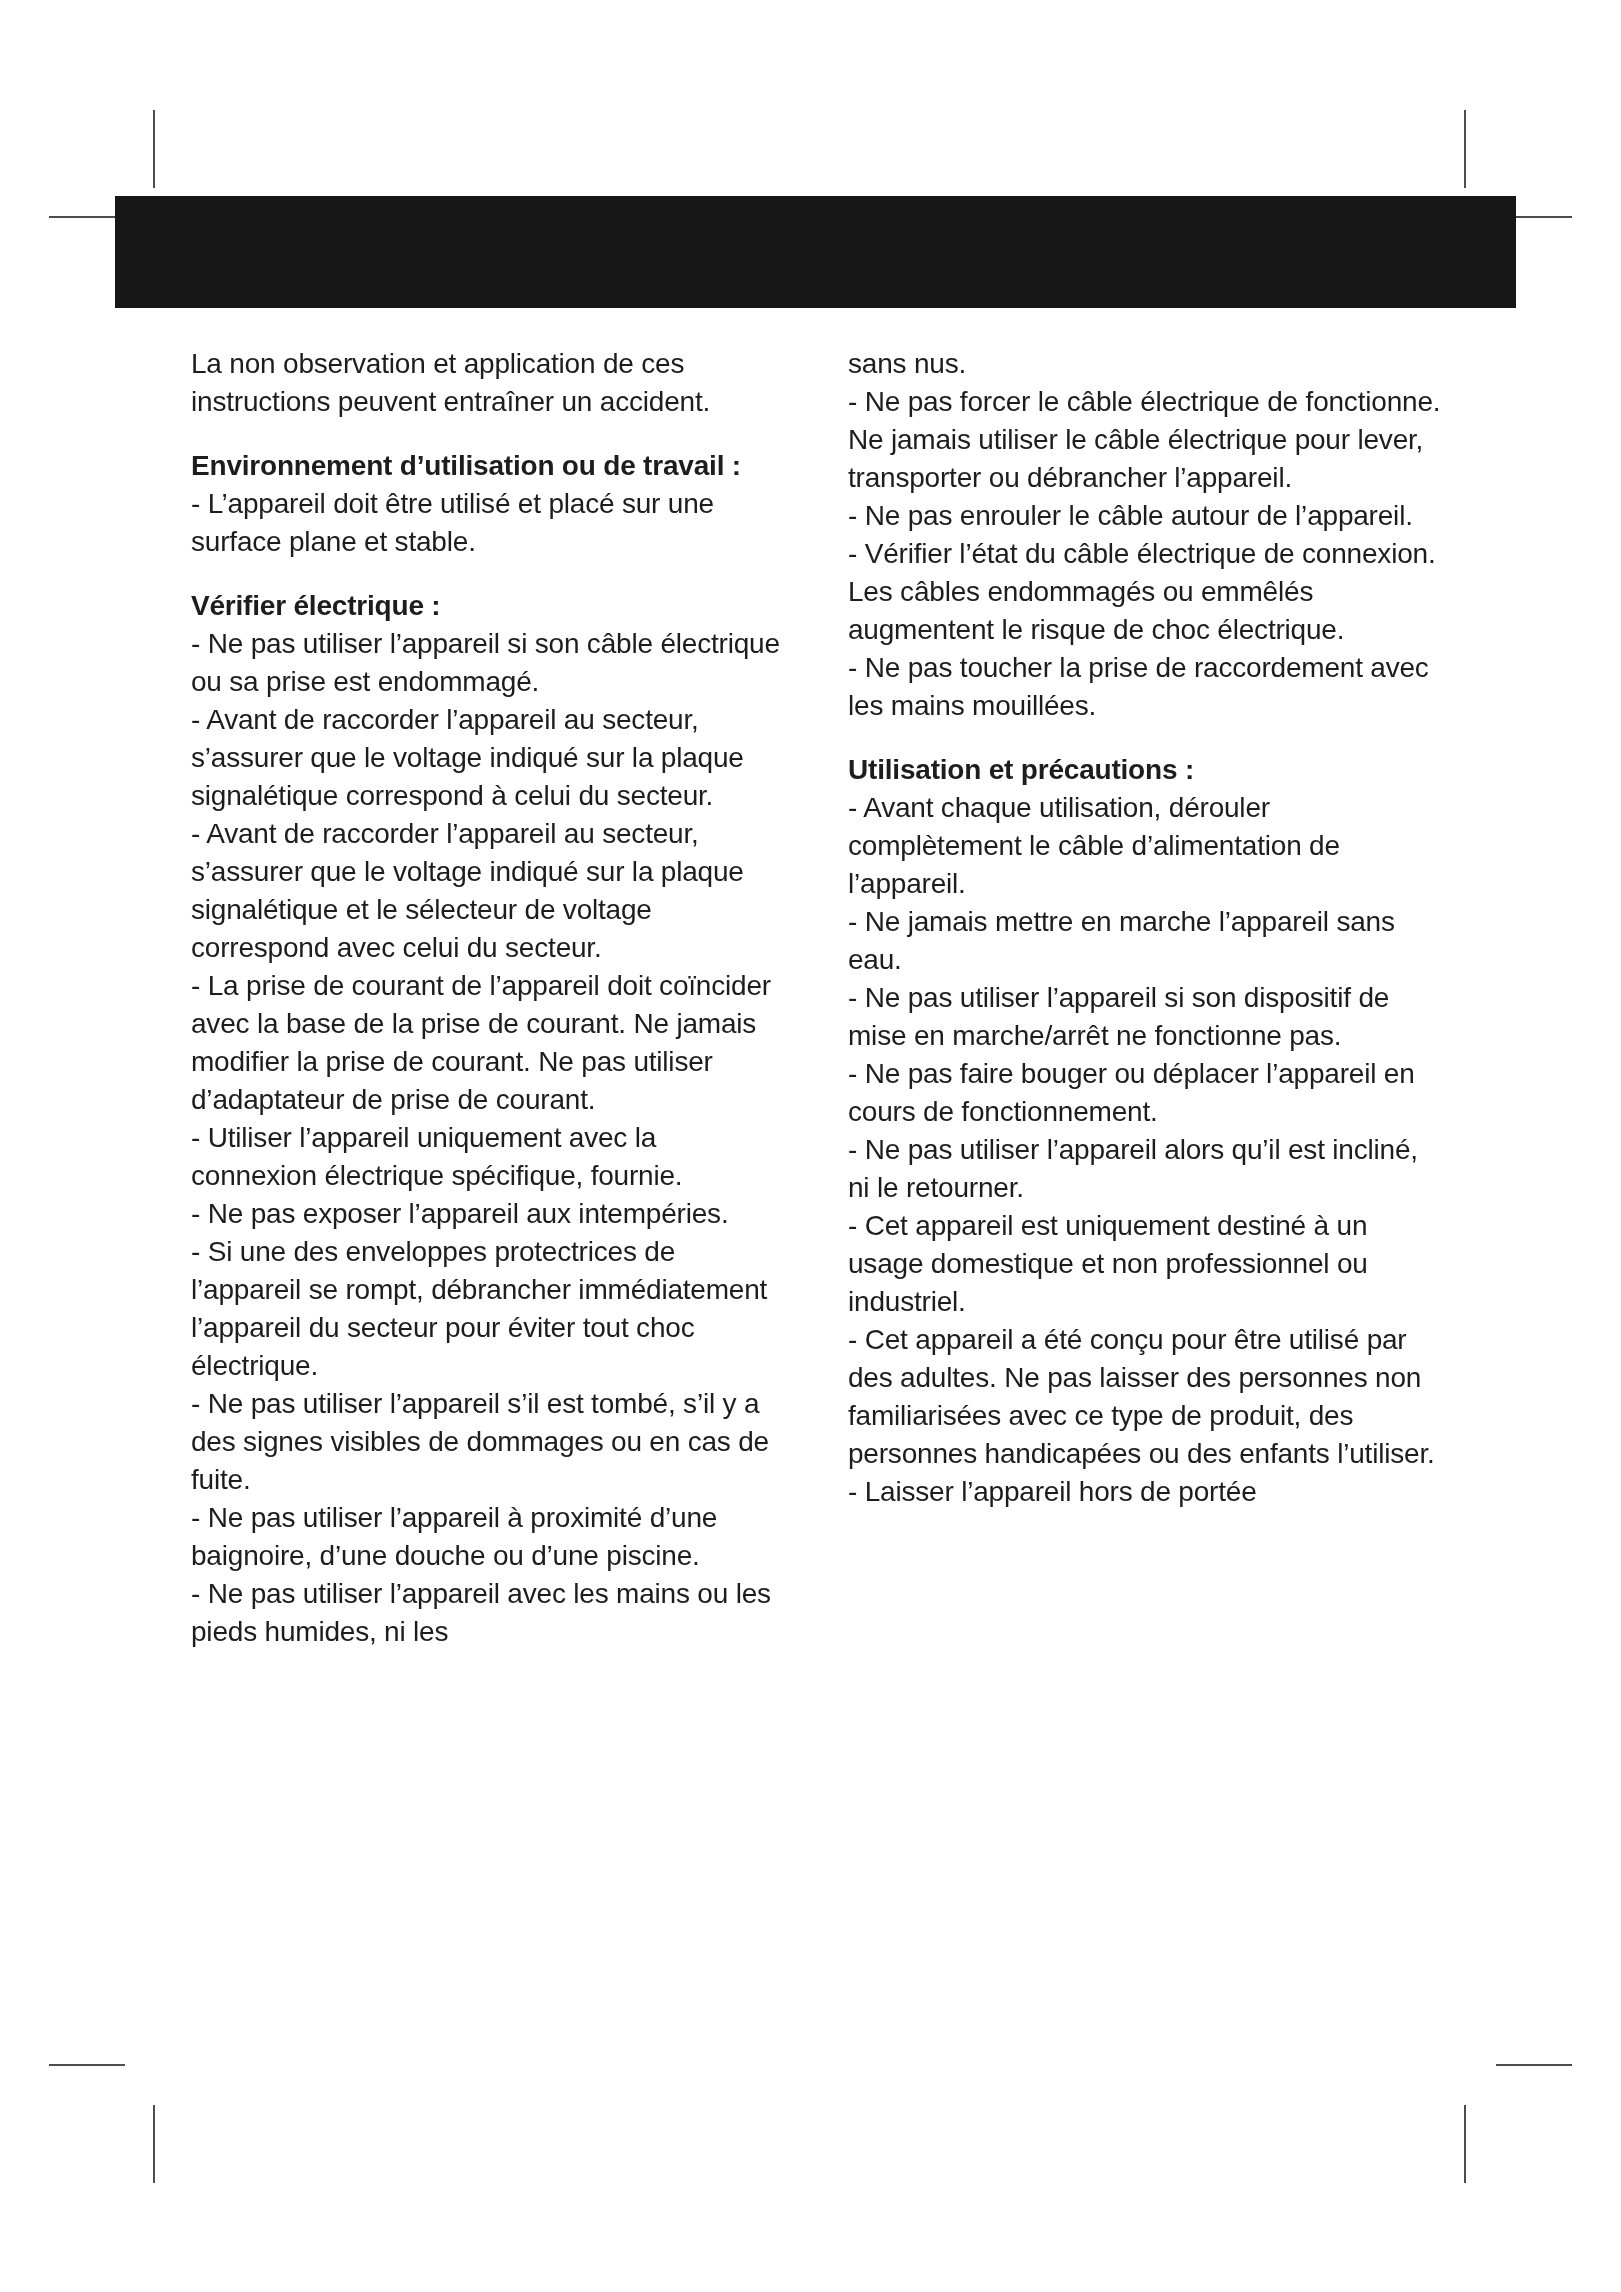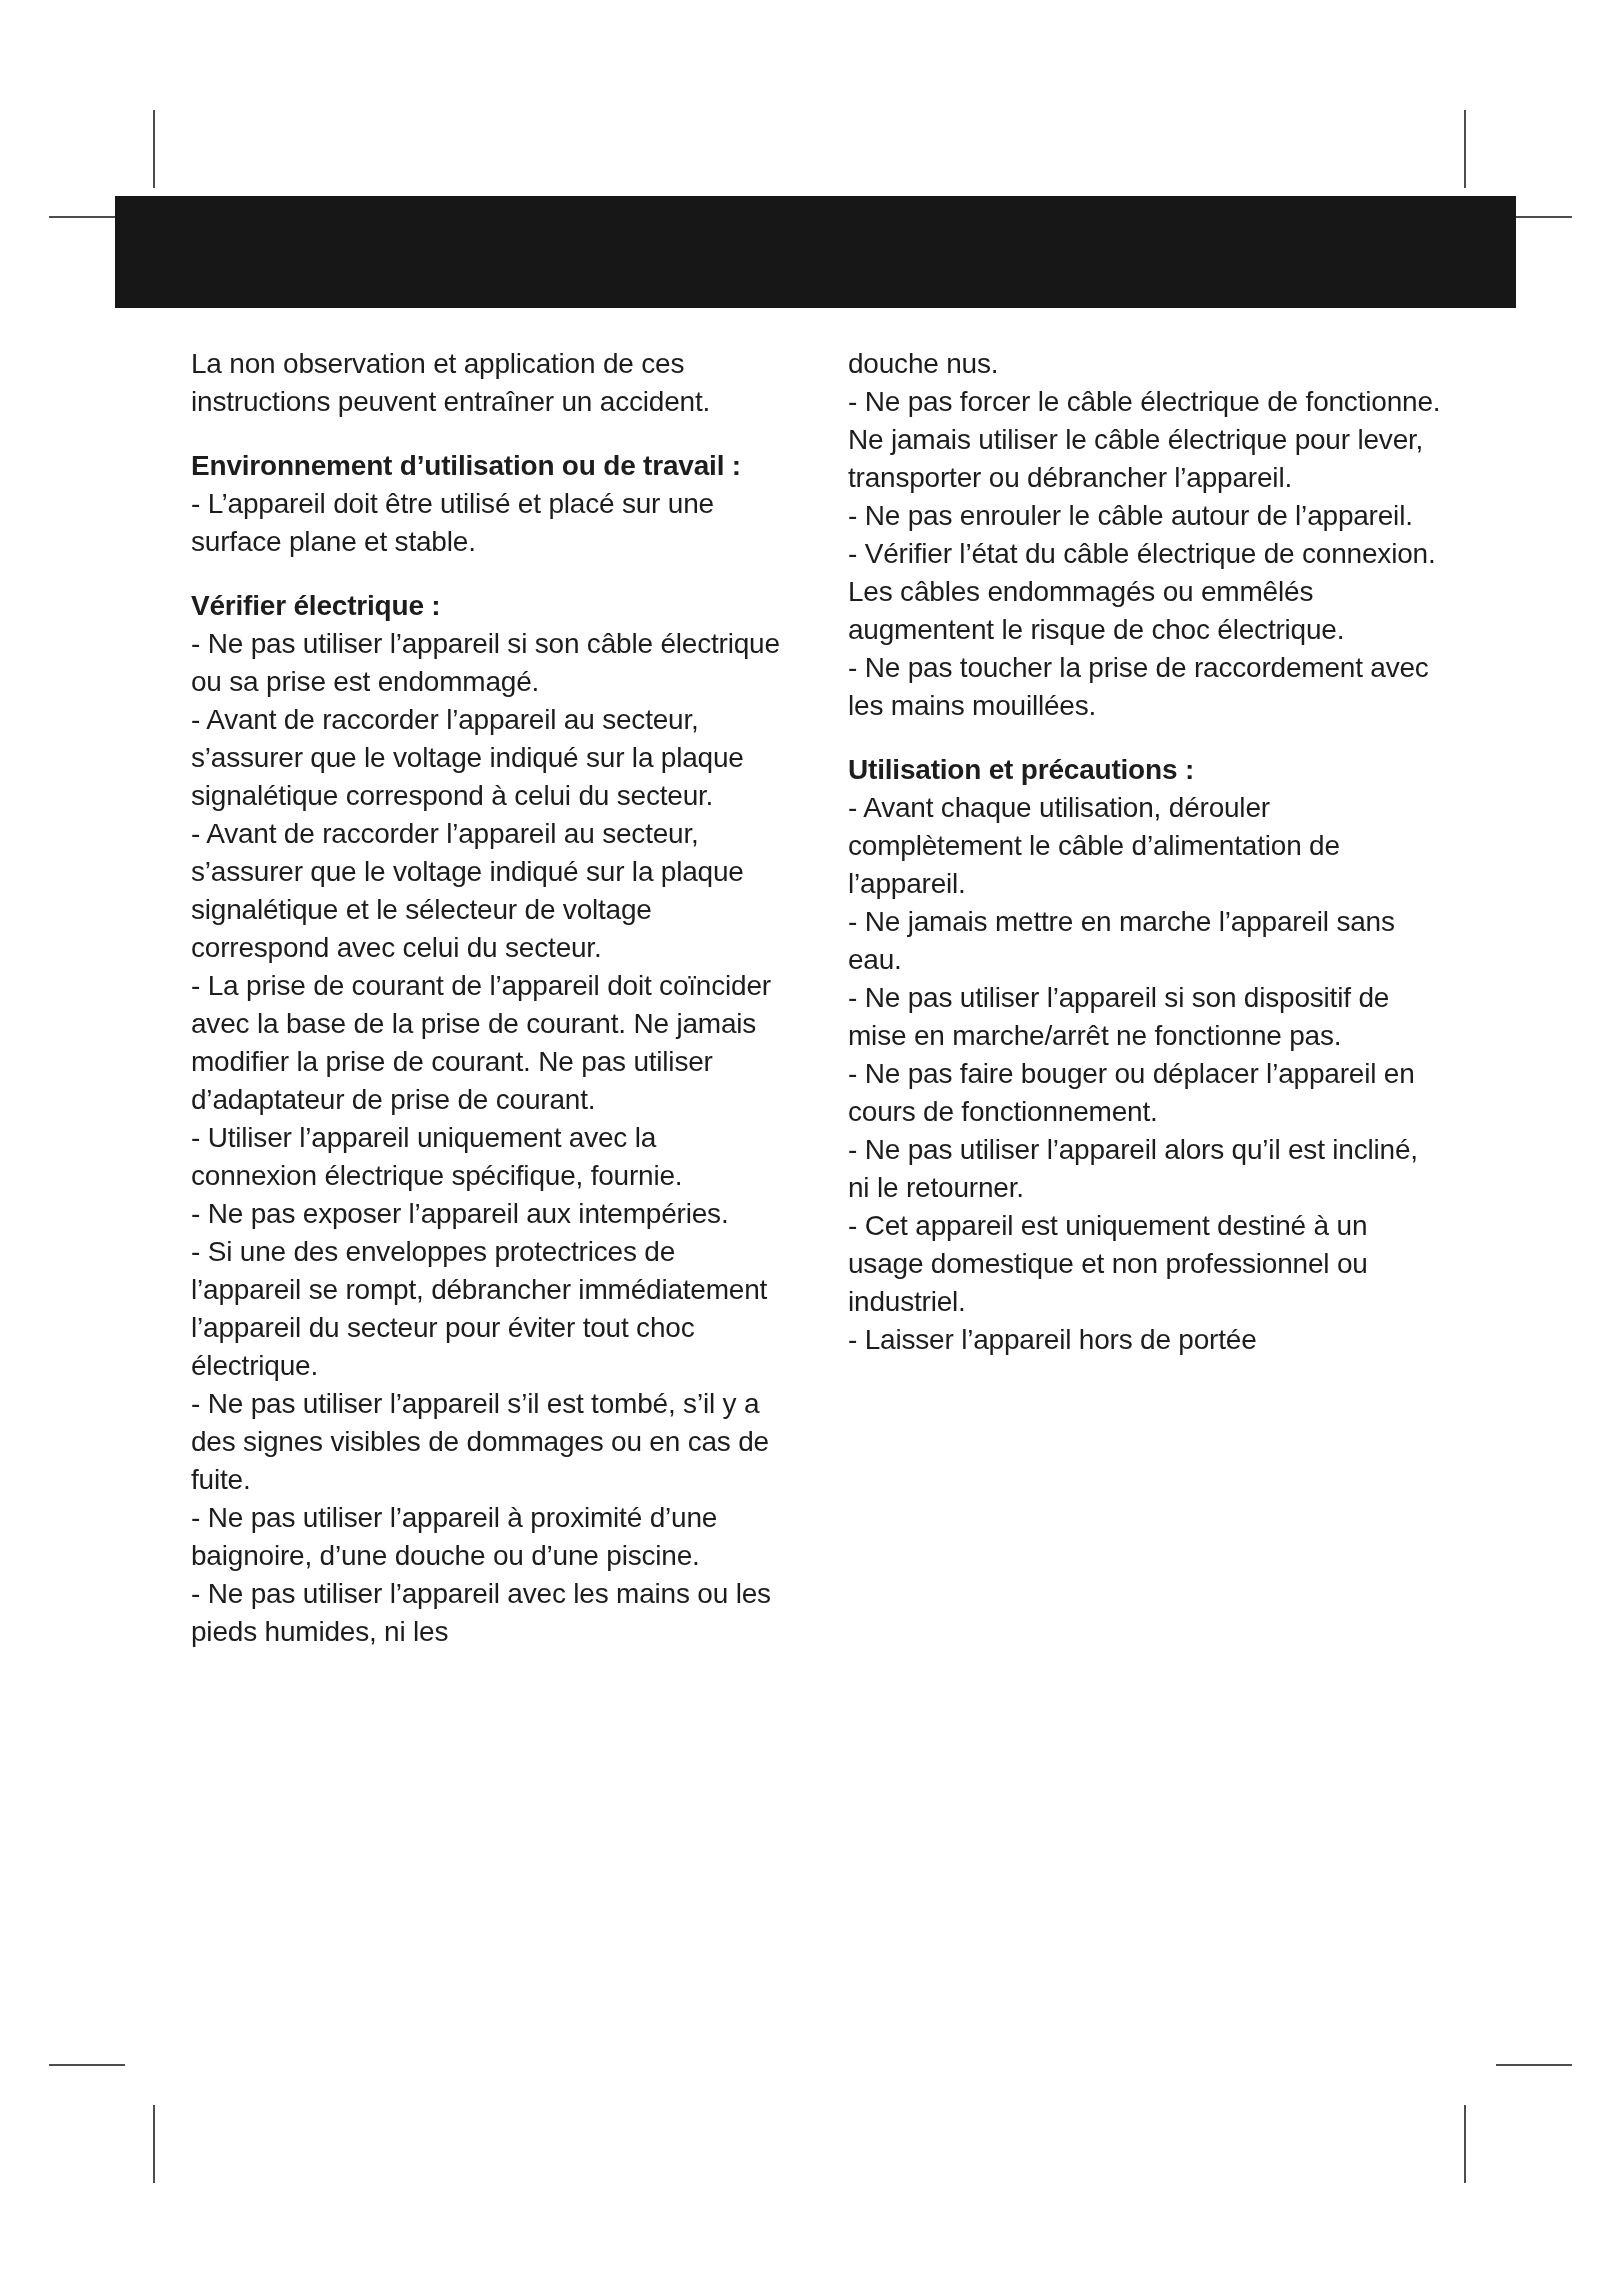--- a/index.html
+++ b/index.html
@@ -102,30 +102,31 @@
         <p class="body">- Avant de raccorder l’appareil au secteur, s’assurer que le voltage indiqué sur la plaque signalétique et le sélecteur de voltage correspond avec celui du secteur.</p>
         <p class="body">- La prise de courant de l’appareil doit coïncider avec la base de la prise de courant. Ne jamais modifier la prise de courant. Ne pas utiliser d’adaptateur de prise de courant.</p>
         <p class="body">- Utiliser l’appareil uniquement avec la connexion électrique spécifique, fournie.</p>
         <p class="body">- Ne pas exposer l’appareil aux intempéries.</p>
         <p class="body">- Si une des enveloppes protectrices de l’appareil se rompt, débrancher immédiatement l’appareil du secteur pour éviter tout choc électrique.</p>
         <p class="body">- Ne pas utiliser l’appareil s’il est tombé, s’il y a des signes visibles de dommages ou en cas de fuite.</p>
         <p class="body">- Ne pas utiliser l’appareil à proximité d’une baignoire, d’une douche ou d’une piscine.</p>
         <p class="body">- Ne pas utiliser l’appareil avec les mains ou les pieds humides, ni les</p>
       </div>
     <div class="column">
-        <p class="body">douche nus.</p>
+        <p class="body">sans nus.</p>
         <p class="body">- Ne pas forcer le câble électrique de fonctionne. Ne jamais utiliser le câble électrique pour lever, transporter ou débrancher l’appareil.</p>
         <p class="body">- Ne pas enrouler le câble autour de l’appareil.</p>
         <p class="body">- Vérifier l’état du câble électrique de connexion. Les câbles endommagés ou emmêlés augmentent le risque de choc électrique.</p>
         <p class="body">- Ne pas toucher la prise de raccordement avec les mains mouillées.</p>
         <p class="heading">Utilisation et précautions :</p>
         <p class="body">- Avant chaque utilisation, dérouler complètement le câble d’alimentation de l’appareil.</p>
         <p class="body">- Ne jamais mettre en marche l’appareil sans eau.</p>
         <p class="body">- Ne pas utiliser l’appareil si son dispositif de mise en marche/arrêt ne fonctionne pas.</p>
         <p class="body">- Ne pas faire bouger ou déplacer l’appareil en cours de fonctionnement.</p>
         <p class="body">- Ne pas utiliser l’appareil alors qu’il est incliné, ni le retourner.</p>
         <p class="body">- Cet appareil est uniquement destiné à un usage domestique et non professionnel ou industriel.</p>
+        <p class="body">- Cet appareil a été conçu pour être utilisé par des adultes. Ne pas laisser des personnes non familiarisées avec ce type de produit, des personnes handicapées ou des enfants l’utiliser.</p>
         <p class="body">- Laisser l’appareil hors de portée</p>
       </div>
   </div>
 
 </div>
 
 
 </body></html>

